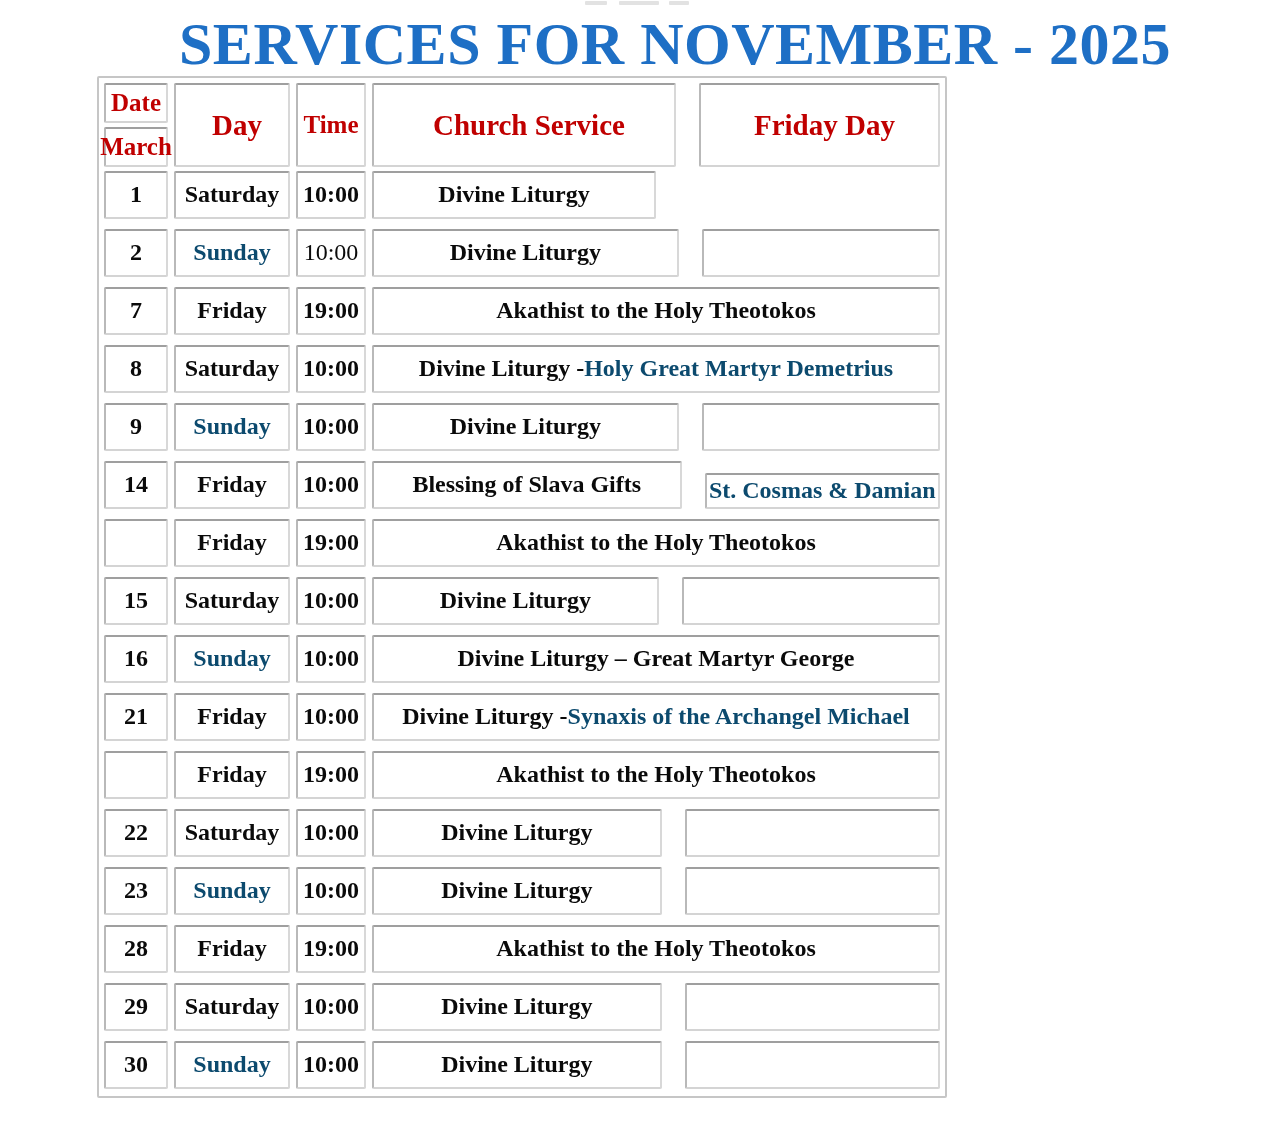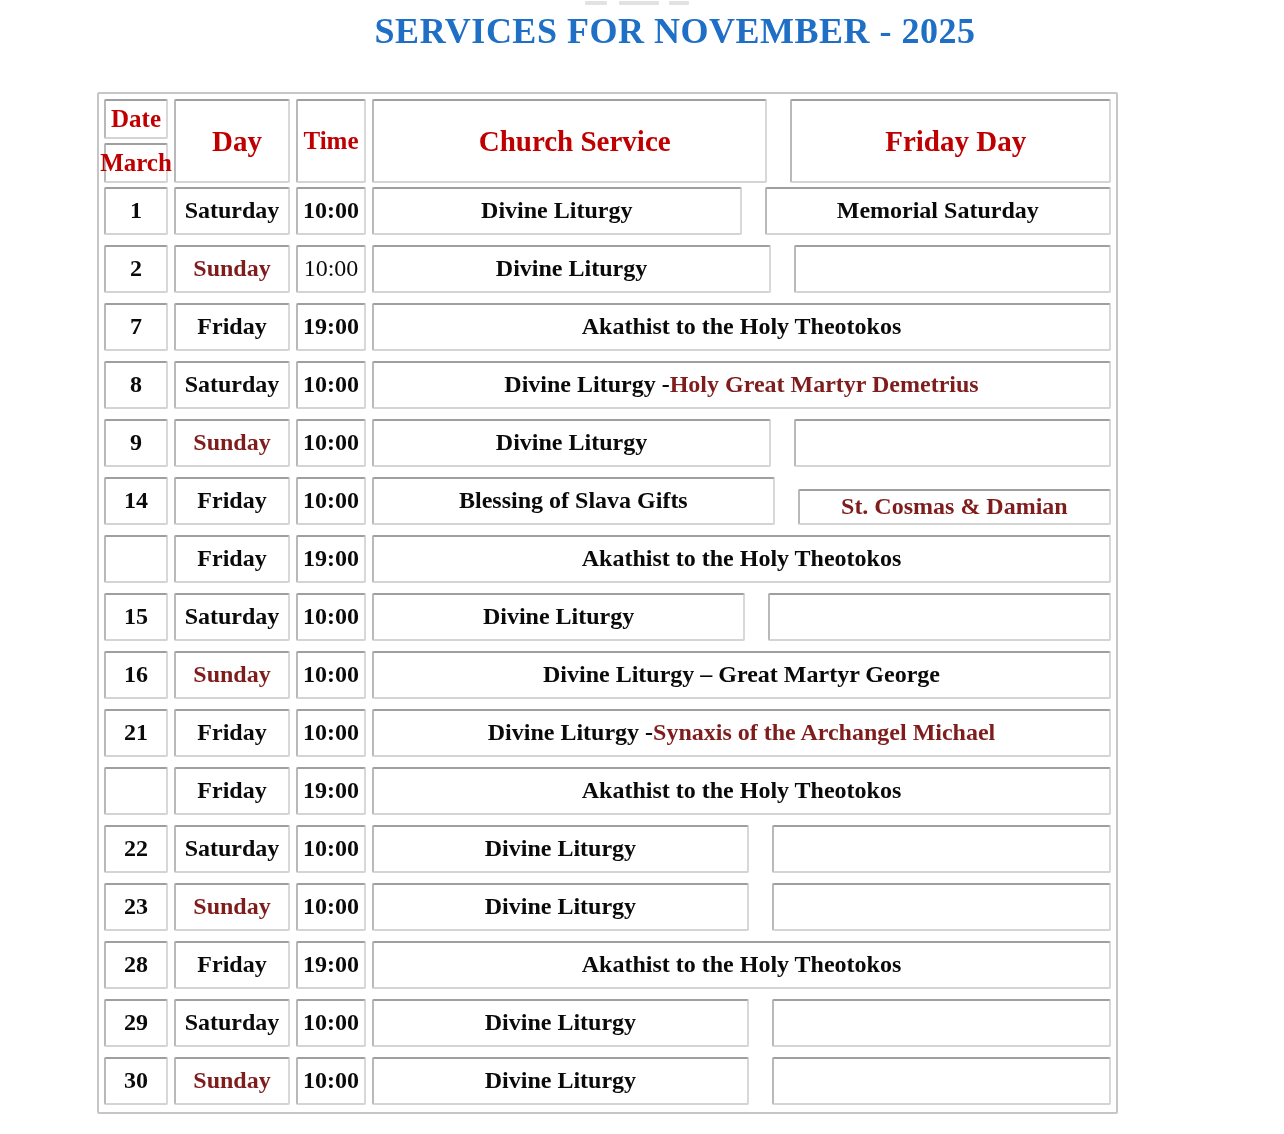--- a/index.html
+++ b/index.html
@@ -9,26 +9,26 @@
     overflow:hidden;
   }
   .artifact{position:absolute;left:585px;top:0;width:106px;height:7px;overflow:hidden;}
   .artifact i{display:block;position:absolute;top:1px;height:4px;background:#e2e2e2;border-radius:1px;}
   .artifact i:nth-child(1){left:0;width:22px;}
   .artifact i:nth-child(2){left:34px;width:40px;}
   .artifact i:nth-child(3){left:84px;width:20px;}
 
   .page-title{
     position:absolute;top:10px;left:675px;transform:translateX(-50%);
-    white-space:nowrap;font-size:36px;font-weight:bold;letter-spacing:.5px;
+    white-space:nowrap;font-size:60px;font-weight:bold;letter-spacing:.5px;
     color:#1E6FC5;
   }
 
   .table-frame{
-    position:absolute;left:97px;top:92px;width:1021px;box-sizing:border-box;
+    position:absolute;left:97px;top:76px;width:850px;box-sizing:border-box;
     border:2px solid #c6c6c6;border-radius:2px;background:#fff;
     padding:5px 5px 7px 5px;
   }
   .cell{
     box-sizing:border-box;background:#fff;
     border:2px solid;border-color:#9f9f9f #d8d8d8 #d4d4d4 #b9b9b9;border-radius:2px;
     display:flex;align-items:center;justify-content:center;
     text-align:center;line-height:1.05;
   }
   .hdr-row{display:flex;gap:6px;height:84px;}
@@ -43,21 +43,21 @@
   .row{display:flex;gap:6px;height:48px;margin-top:10px;}
   .row:first-of-type{margin-top:4px;}
   .c-date{width:64px;}
   .c-day{width:116px;}
   .c-time{width:70px;}
 
   .hdr-red{color:#C00000;font-weight:bold;}
   .hdr-big{font-size:29px;padding-left:10px;}
   .hdr-small{font-size:25px;}
   .t{font-weight:bold;font-size:24px;color:#0a0a0a;}
-  .red{color:#7f1d1d;}
+  .red{color:#0c4a6e;}
   .reg{font-weight:normal;}
 </style>
 </head>
 <body>
 
 <div class="artifact">
     <i></i>
     <i></i>
     <i></i>
   </div>
@@ -79,23 +79,20 @@
   </div>
   <div id="rows-container">
   <div class="row">
     <div class="cell c-date t">1</div>
     <div class="cell c-day t">Saturday</div>
     <div class="cell c-time t">10:00</div>
     <div class="svc-area">
       <div class="cell t c-service" style="width: 50%;">
             <span>Divine Liturgy</span>
           </div>
-      <div class="cell t c-feast" style="flex: 1 1 0%;">
-            <span>Memorial Saturday</span>
-          </div>
     </div>
   </div>
 
   <div class="row">
     <div class="cell c-date t">2</div>
     <div class="cell c-day t red">Sunday</div>
     <div class="cell c-time t reg">10:00</div>
     <div class="svc-area">
       <div class="cell t c-service" style="width: 54%;">
             <span>Divine Liturgy</span>

